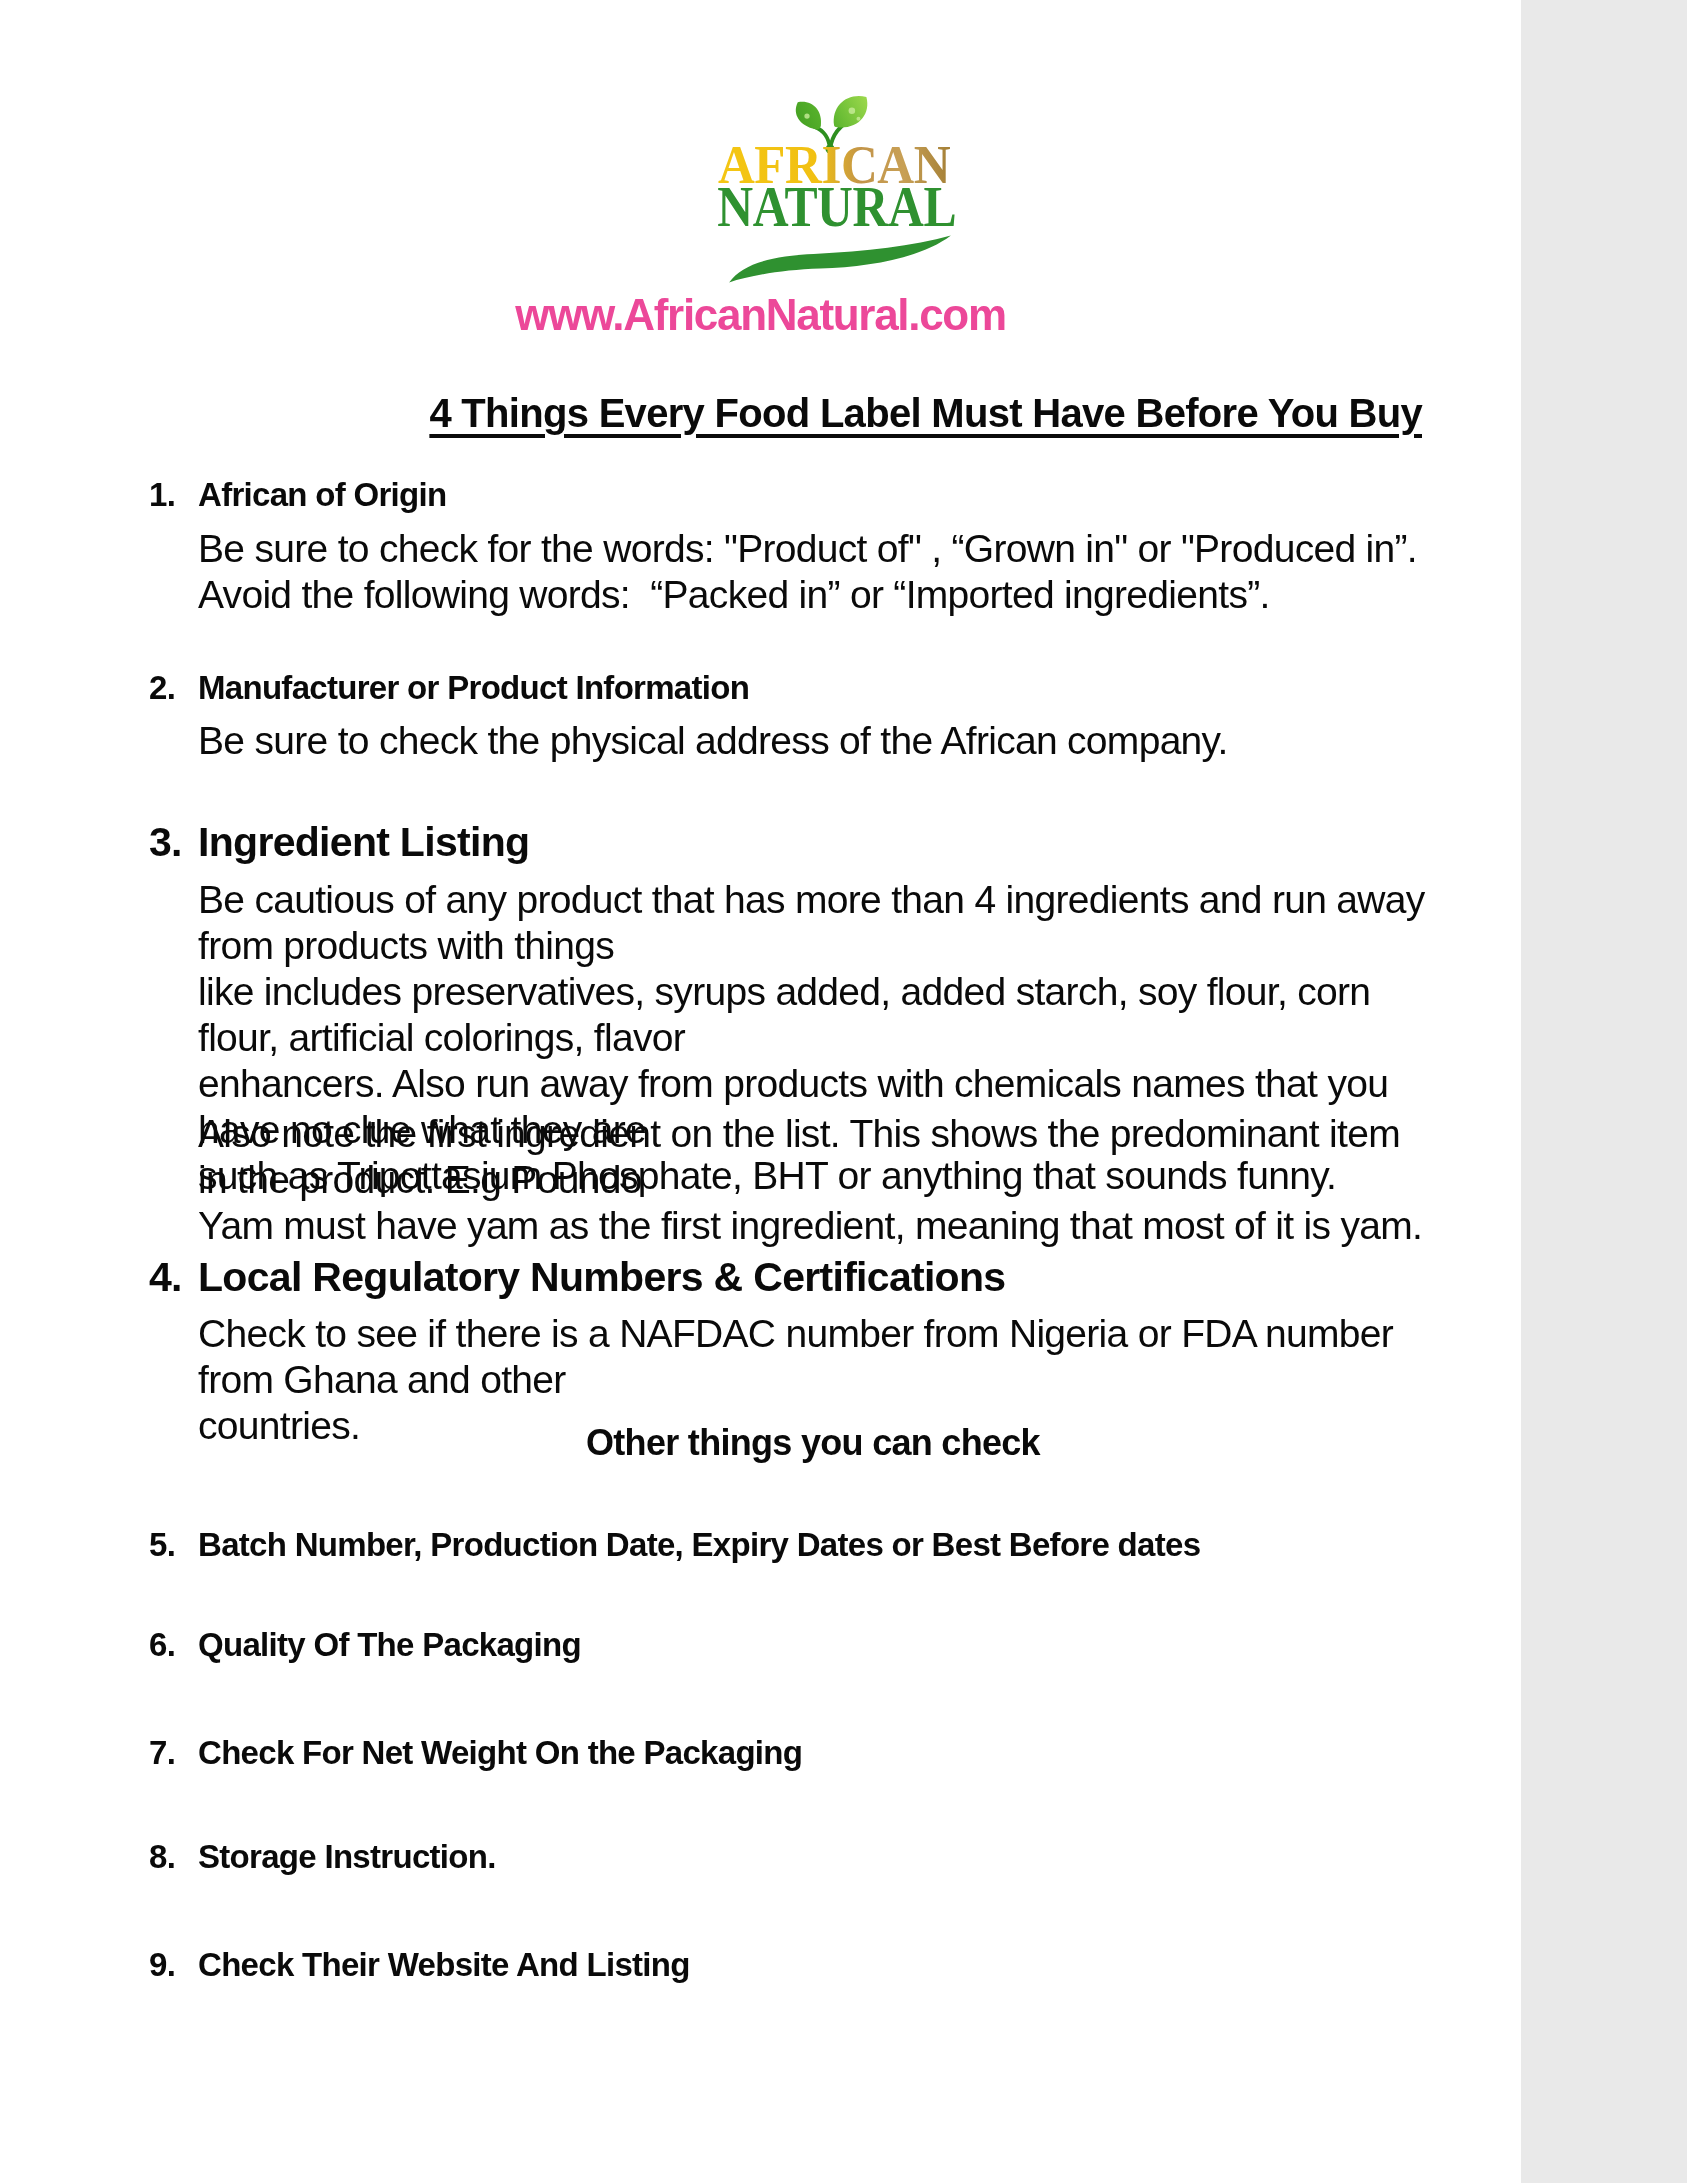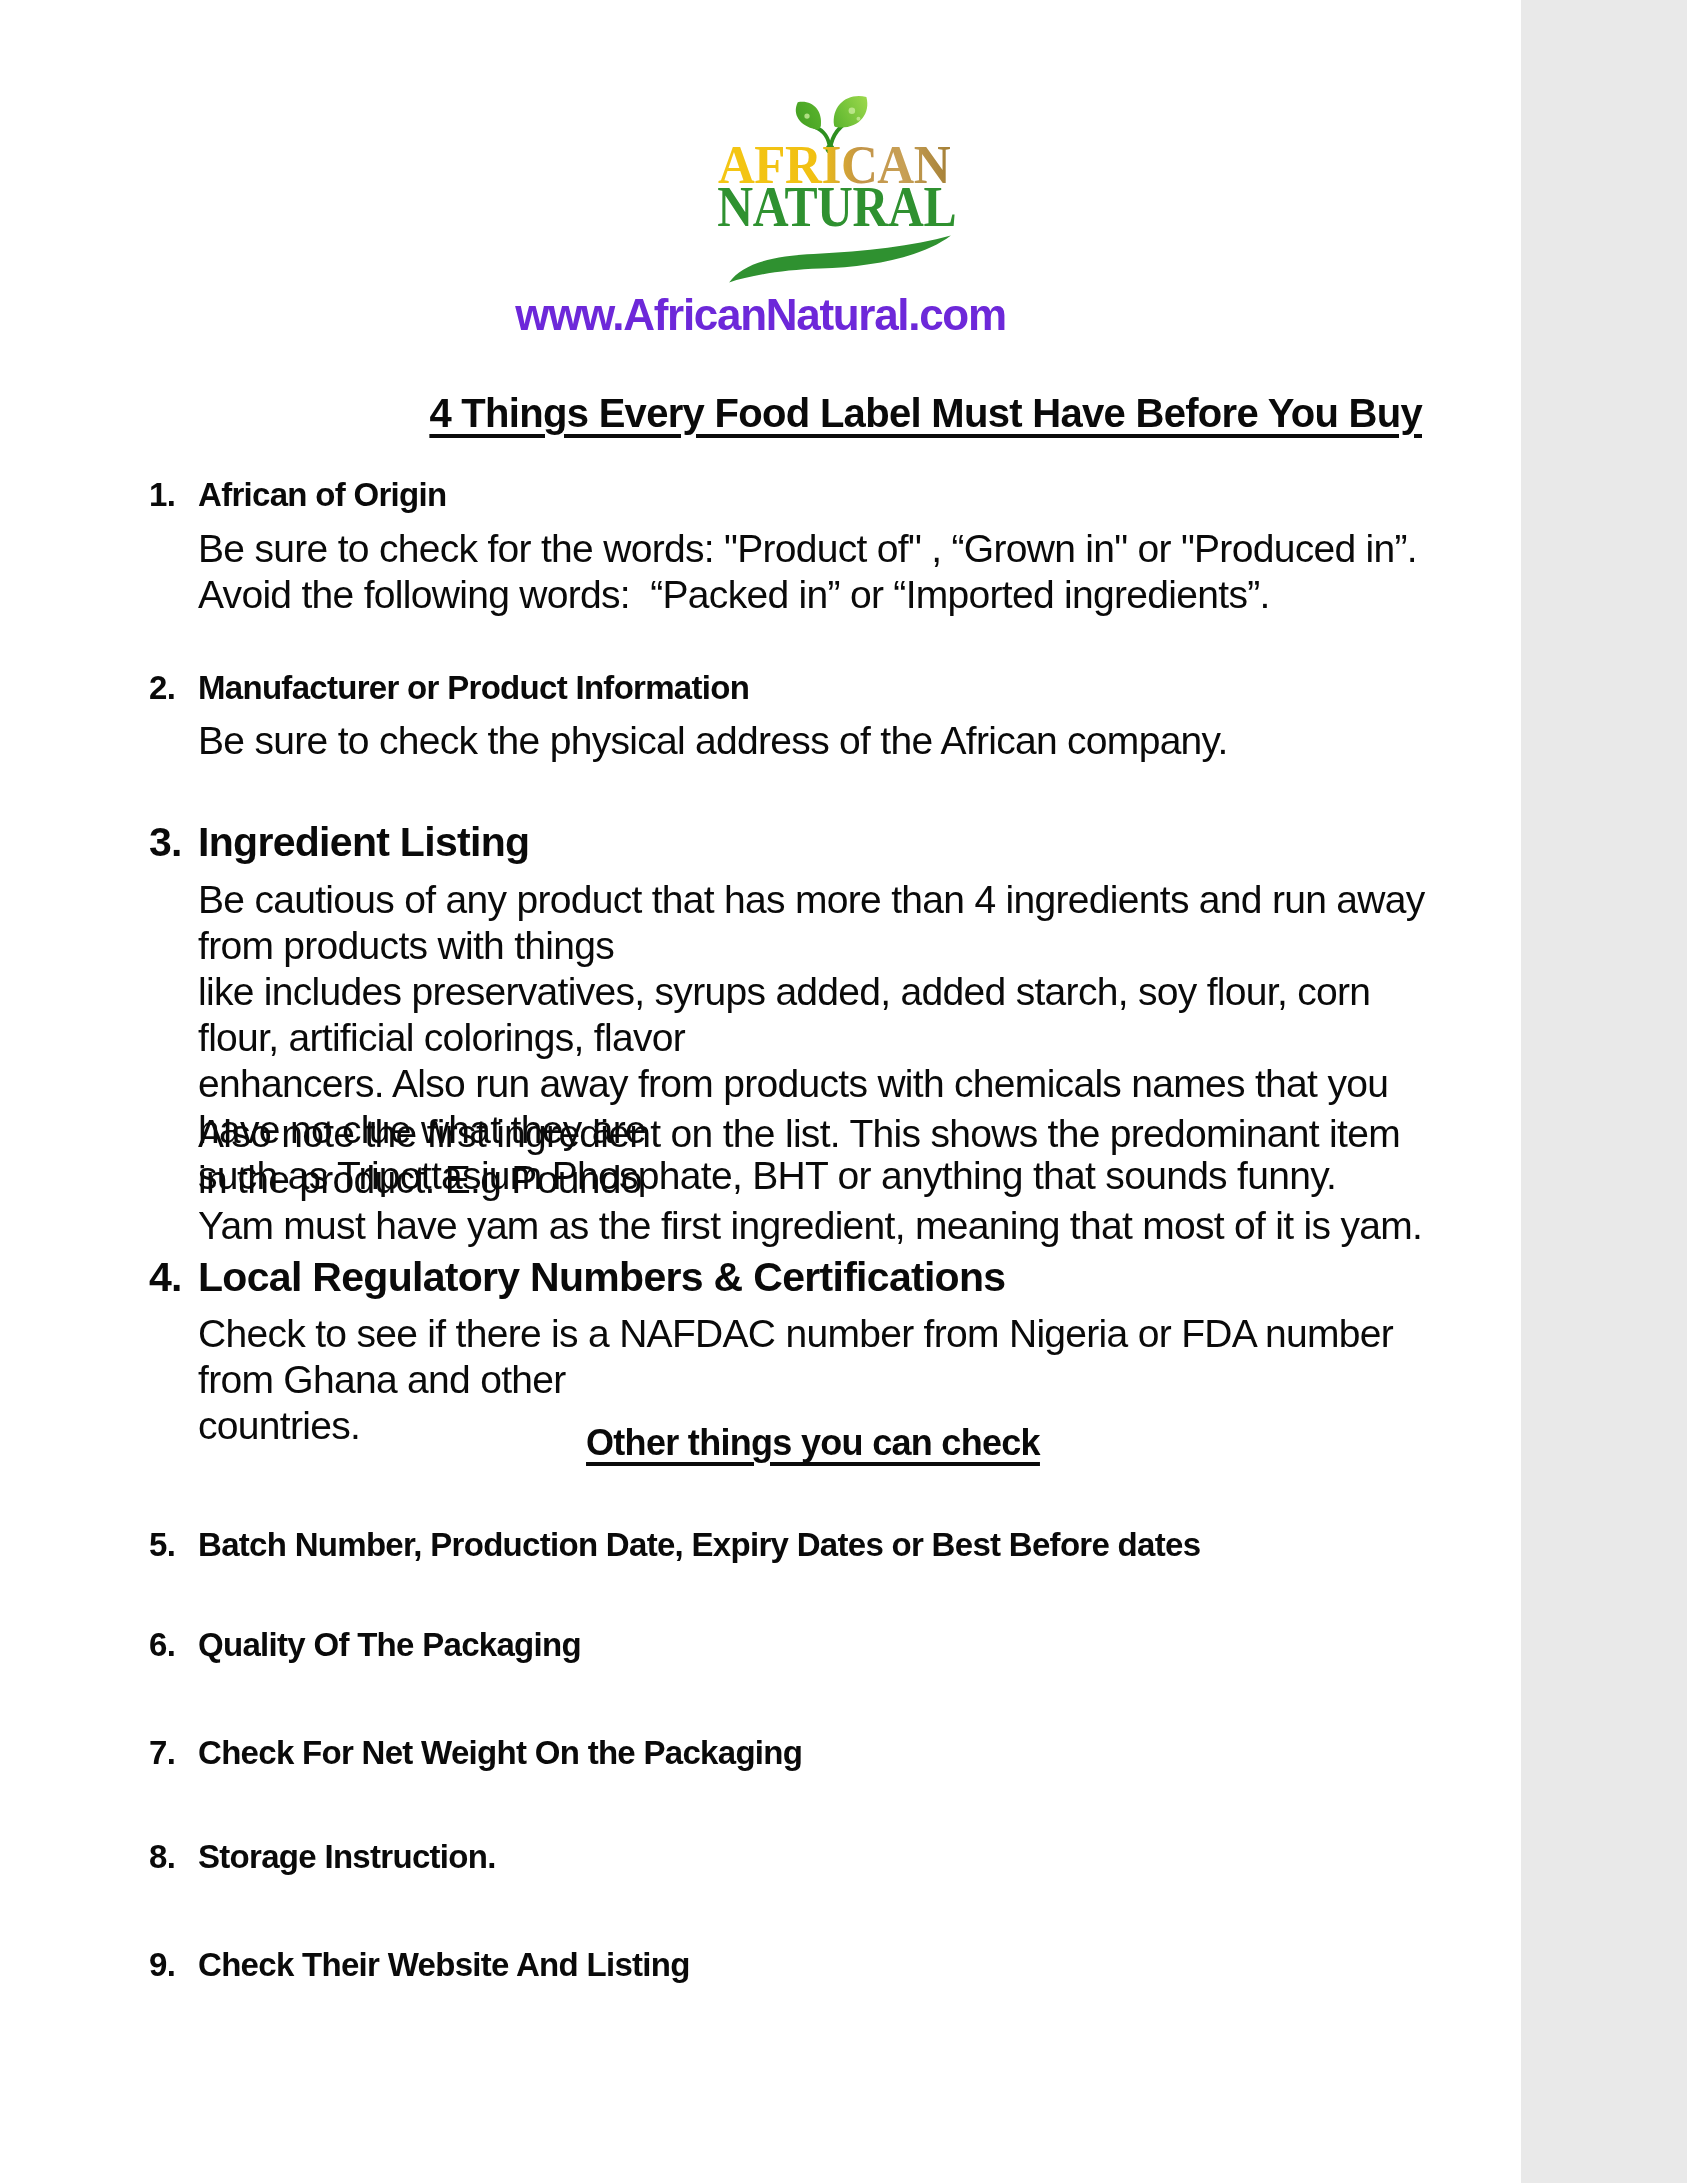--- a/index.html
+++ b/index.html
@@ -34,21 +34,20 @@
   .item.big{font-size:41px;line-height:53px;}
   .body{
     position:absolute;left:198px;right:93px;
     font-size:39px;line-height:46px;
     white-space:pre-wrap;
   }
   .sub{
     position:absolute;left:198px;right:93px;top:1420px;
     text-align:center;
     font-size:36px;line-height:46px;font-weight:bold;
-    text-decoration:underline;
     text-decoration-thickness:4px;
     text-underline-offset:6.6px;
   }
 </style>
 </head>
 <body>
 
 <div class="page">
 
   <svg class="logo" viewBox="0 0 420 300" aria-hidden="true">
@@ -78,21 +77,21 @@
       <circle cx="195" cy="88" r="7" fill="#2e8f1f"></circle>
     </g>
 
     <text x="201" y="140" text-anchor="middle" font-size="84" textLength="352" lengthAdjust="spacingAndGlyphs" fill="url(#goldGrad)">AFRICAN</text>
 
     <text x="205" y="205" text-anchor="middle" font-size="86" textLength="362" lengthAdjust="spacingAndGlyphs" fill="#2f9130">NATURAL</text>
 
     <path d="M42,290 C62,262 105,250 170,247 C250,243 320,235 378,219 C335,252 255,267 180,269 C120,271 72,280 42,290 Z" fill="#2f9130"></path>
   </svg>
 
-  <div class="website" style="color:#6d28d9">www.AfricanNatural.com</div>
+  <div class="website" style="color:#ec4899">www.AfricanNatural.com</div>
 
   <div class="title">4 Things Every Food Label Must Have Before You Buy</div>
 
   <div class="item" style="top:472px">
     <span class="num">1.</span>
     <span class="txt">African of Origin</span>
   </div>
   <div class="body" style="top:526px">Be sure to check for the words: "Product of" , “Grown in" or "Produced in”.
 Avoid the following words:  “Packed in” or “Imported ingredients”.</div>
 

